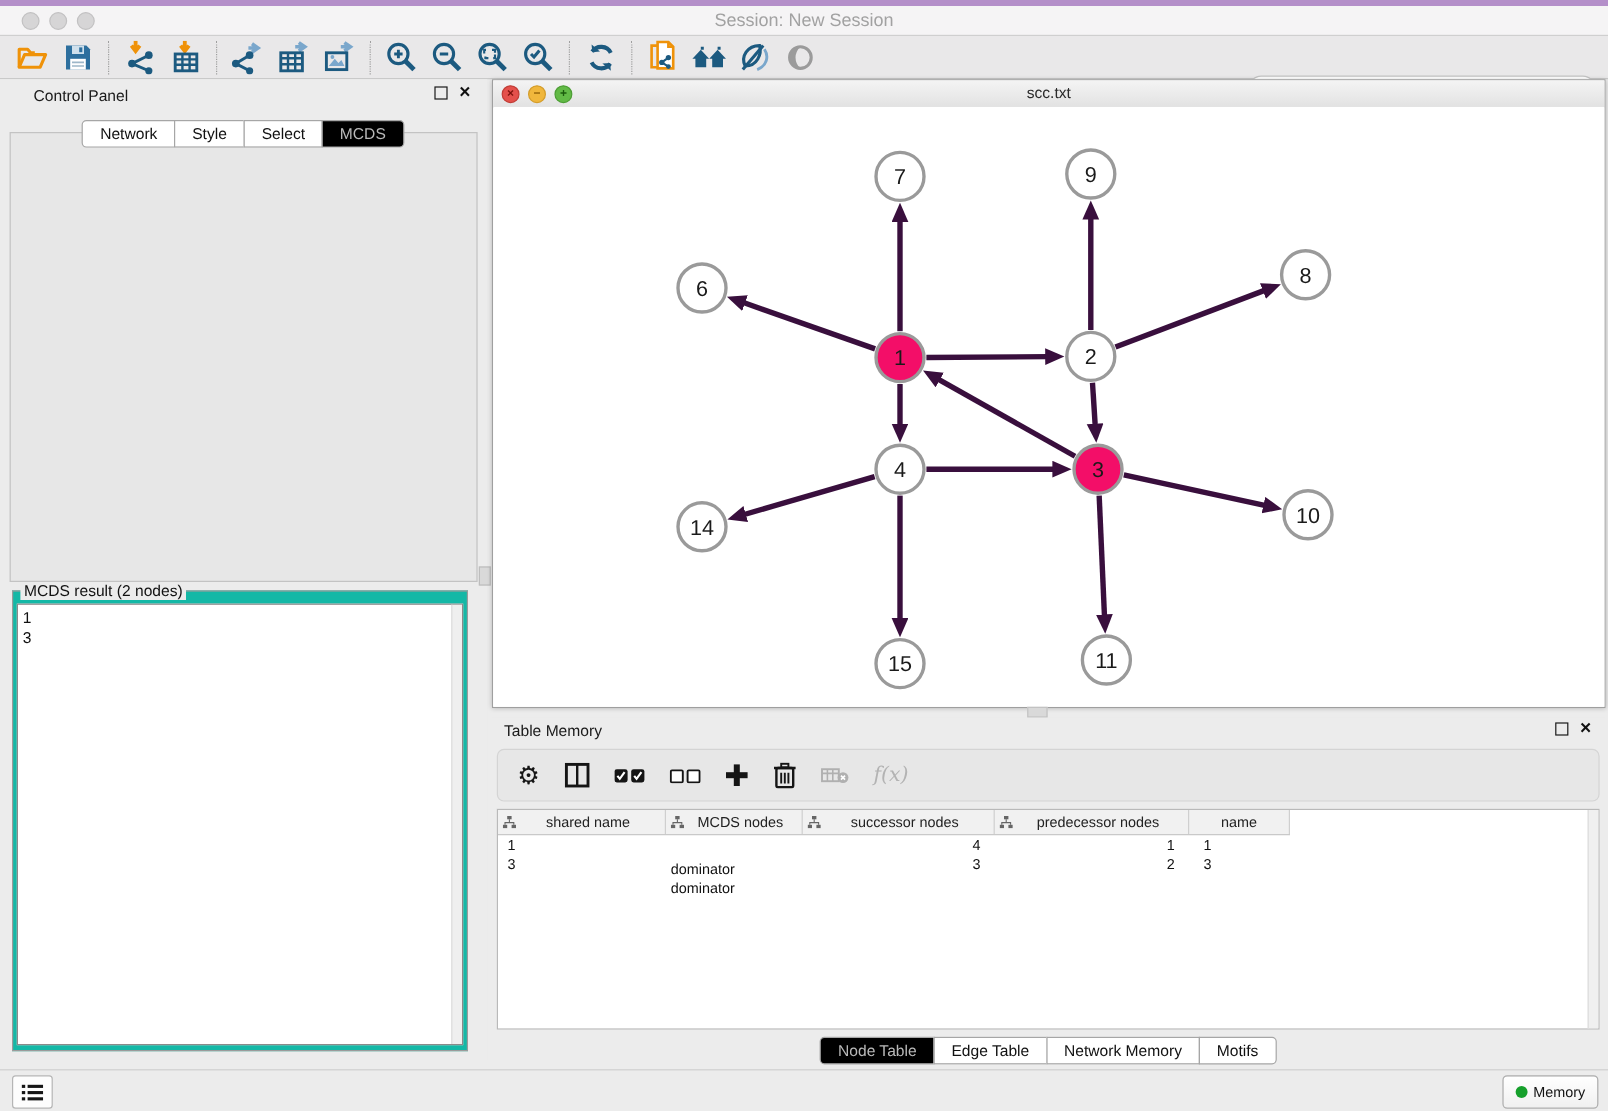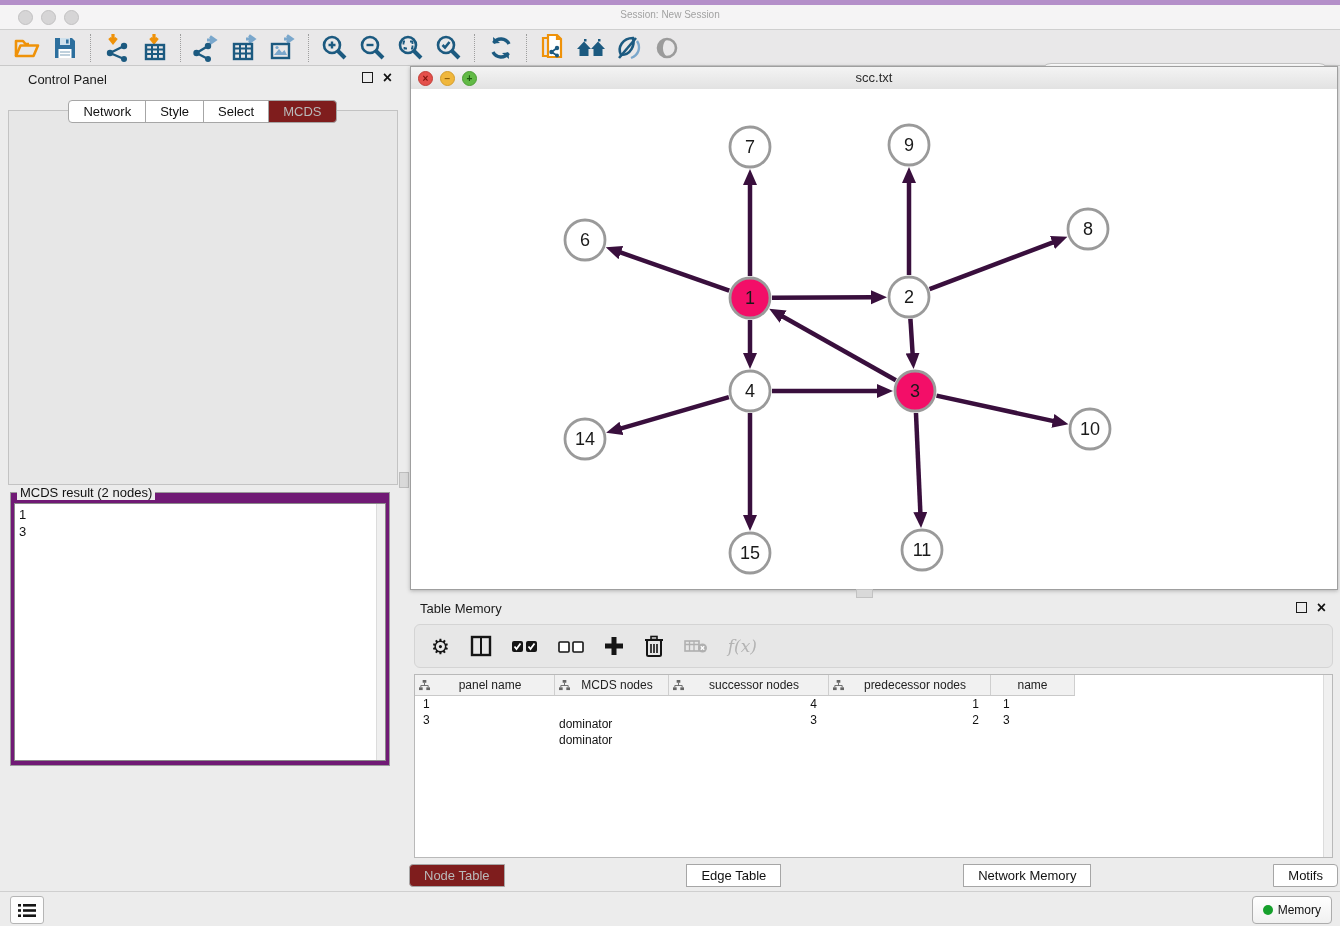--- a/index.html
+++ b/index.html
@@ -4,53 +4,53 @@
 <style>
   html,body{margin:0;padding:0;background:#d8d8d8;font-family:"Liberation Sans",sans-serif;}
   .app{position:relative;width:1340px;height:926px;background:#ececec;overflow:hidden;
        font-family:"Liberation Sans",sans-serif;}
   
   .purple-strip{position:absolute;left:0;top:0;width:1340px;height:5px;background:#b48fc9;}
   .titlebar{position:absolute;left:0;top:5px;width:1340px;height:24px;background:#f5f4f5;
             border-bottom:1px solid #cfcfcf;}
   .lights{position:absolute;left:18px;top:5px;display:flex;gap:8px;}
   .light{width:13px;height:13px;border-radius:50%;background:#d6d5d6;border:1px solid #c2c1c2;}
-  .win-title{position:absolute;left:0;right:0;top:4px;text-align:center;font-size:10px;color:#a2a2a2;}
+  .win-title{position:absolute;left:0;right:0;top:4px;text-align:center;font-size:15px;color:#a2a2a2;}
   .toolbar{position:absolute;left:0;top:30px;width:1340px;height:36px;background:#e9e8e9;
            border-bottom:1px solid #c9c9c9;display:flex;align-items:center;padding-left:8px;box-sizing:border-box;}
   .tbtn{width:38px;height:32px;display:flex;align-items:center;justify-content:center;}
   .tsep{width:1px;height:28px;border-left:1px dotted #9e9e9e;margin:0 6px;}
   .searchbox{position:absolute;right:10px;top:33px;width:290px;height:22px;background:#fff;
              border:1px solid #c4c4c4;border-radius:12px;display:flex;align-items:center;padding-left:8px;box-sizing:border-box;}
   .searchbox input{border:none;outline:none;flex:1;font-size:12px;background:transparent;height:18px;}
   :root{--icon-blue:#1c5a80;--icon-orange:#ef9209;--icon-ltblue:#7aa7cc;}
   .ic{display:block;}
   
   .control-panel{position:absolute;left:0;top:66px;width:406px;height:818px;background:#ececec;}
   .panel-head{position:absolute;left:28px;top:6px;font-size:13px;color:#1a1a1a;}
   .panel-btns{position:absolute;right:14px;top:6px;display:flex;gap:10px;align-items:center;}
   .float-box{width:9px;height:9px;border:1.6px solid #1a1a1a;display:inline-block;}
   .close-x{font-size:16px;font-weight:900;color:#111;line-height:11px;}
   .cp-tabs{position:absolute;left:0;right:0;top:34px;display:flex;justify-content:center;z-index:3;}
   .tab{background:#fff;border:1px solid #a6a6a6;padding:3px 14px;font-size:13px;margin-left:-1px;color:#111;}
   .tab:first-child{border-top-left-radius:4px;border-bottom-left-radius:4px;}
   .tab:last-child{border-top-right-radius:4px;border-bottom-right-radius:4px;}
-  .tab.active{background:#7f1d1d;color:#b9b9b9;}
+  .tab.active{background:#000000;color:#b9b9b9;}
   .cp-content{position:absolute;left:8px;top:44px;width:388px;height:373px;background:#e7e7e7;
               border:1px solid #c3c3c3;z-index:1;}
   .opt-label{position:absolute;left:0;right:0;top:70px;text-align:center;font-size:13px;color:#111;}
   .dropdown{position:absolute;left:45px;top:92px;width:310px;height:23px;background:#fff;border:1px solid #9f9f9f;
             border-radius:4px;display:flex;align-items:center;font-size:13px;padding-left:10px;box-sizing:border-box;}
   .dd-spin{position:absolute;right:7px;top:3px;display:flex;flex-direction:column;gap:2px;align-items:center;}
   .dd-up{width:0;height:0;border-left:4px solid transparent;border-right:4px solid transparent;border-bottom:5px solid #555;}
   .dd-down{width:0;height:0;border-left:4px solid transparent;border-right:4px solid transparent;border-top:5px solid #555;}
   .cp-buttons{position:absolute;left:0;right:0;top:126px;display:flex;justify-content:center;gap:14px;}
   .btn{background:#fff;border:1px solid #a2a2a2;border-radius:5px;font-size:13px;padding:3px 17px;color:#111;}
-  .result-fieldset{position:absolute;left:10px;top:426px;width:380px;height:274px;border:1px solid #9b9b9b;
-                   box-sizing:border-box;background:#701a75;}
+  .result-fieldset{position:absolute;left:10px;top:426px;width:380px;height:384px;border:1px solid #9b9b9b;
+                   box-sizing:border-box;background:#14b8a6;}
   .result-legend{position:absolute;left:6px;top:-8px;background:#ececec;font-size:13px;padding:0 3px;color:#111;}
   .result-area{position:absolute;left:3px;right:3px;top:10px;bottom:4px;background:#fff;border:1px solid #8a8a8a;}
   .result-text{position:absolute;left:4px;top:2px;font-size:13px;line-height:17px;color:#111;margin:0;
                font-family:"Liberation Sans",sans-serif;white-space:pre;}
   .result-scroll{position:absolute;right:0;top:0;bottom:0;width:8px;background:#efefef;border-left:1px solid #dcdcdc;}
   .split-grip-v{position:absolute;left:399px;top:472px;width:8px;height:14px;background:#d9d9d9;border:1px solid #bdbdbd;}
   
   .network-window{position:absolute;left:410px;top:66px;width:928px;height:524px;background:#fff;
                   border:1px solid #9f9f9f;box-sizing:border-box;box-shadow:0 1px 4px rgba(0,0,0,.25);}
   .nw-titlebar{position:absolute;left:0;top:0;right:0;height:22px;background:linear-gradient(#f4f4f4,#e2e2e2);
@@ -80,21 +80,21 @@
   .hcell .hlabel{flex:1;text-align:center;}
   .trow{display:flex;height:16px;align-items:center;width:fit-content;}
   .tcell{font-size:12px;color:#111;box-sizing:border-box;overflow:hidden;white-space:nowrap;}
   .c0{width:140px;padding-left:8px;}
   .c1{width:114px;padding-left:4px;margin-top:40px;}
   .c2{width:160px;text-align:right;padding-right:12px;}
   .c3{width:162px;text-align:right;padding-right:12px;}
   .c4{width:84px;padding-left:12px;}
   .w0{width:140px;} .w1{width:114px;} .w2{width:160px;} .w3{width:162px;} .w4{width:84px;}
   .tscroll{position:absolute;right:0;top:0;bottom:0;width:8px;background:#f0f0f0;border-left:1px solid #dcdcdc;}
-  .tp-tabs{position:absolute;left:0;right:0;top:266px;display:flex;justify-content:space-between;}
+  .tp-tabs{position:absolute;left:0;right:0;top:266px;display:flex;justify-content:center;}
   
   .statusbar{position:absolute;left:0;top:891px;width:1340px;height:35px;background:#ececec;border-top:1px solid #cfcfcf;}
   .sb-left{position:absolute;left:10px;top:4px;width:32px;height:26px;background:#fdfdfd;border:1px solid #b5b5b5;
            border-radius:3px;display:flex;align-items:center;justify-content:center;}
   .memory-btn{position:absolute;right:8px;top:4px;height:26px;background:linear-gradient(#ffffff,#f0f0f0);
               border:1px solid #adadad;border-radius:4px;display:flex;align-items:center;gap:5px;padding:0 10px;}
   .mem-dot{width:10px;height:10px;border-radius:50%;background:#16a02c;}
   .memory-btn span{font-size:12px;color:#111;}
 </style>
 </head>
@@ -388,21 +388,21 @@
     </div>
     <div class="ttable">
       <div class="thead">
         <div class="hcell w0">
           <svg width="11" height="11" viewBox="0 0 12 12">
             <rect x="4" y="0" width="4" height="3" fill="#666"></rect>
               <rect x="0" y="8" width="4" height="3" fill="#666"></rect>
             <rect x="8" y="8" width="4" height="3" fill="#666"></rect>
             <path d="M6 3 v3 M2 8 v-2 h8 v2" fill="none" stroke="#666" stroke-width="1"></path>
           </svg>
-          <span class="hlabel">panel name</span>
+          <span class="hlabel">shared name</span>
         </div>
         <div class="hcell w1">
           <svg width="11" height="11" viewBox="0 0 12 12">
             <rect x="4" y="0" width="4" height="3" fill="#666"></rect>
               <rect x="0" y="8" width="4" height="3" fill="#666"></rect>
             <rect x="8" y="8" width="4" height="3" fill="#666"></rect>
             <path d="M6 3 v3 M2 8 v-2 h8 v2" fill="none" stroke="#666" stroke-width="1"></path>
           </svg>
           <span class="hlabel">MCDS nodes</span>
         </div>

